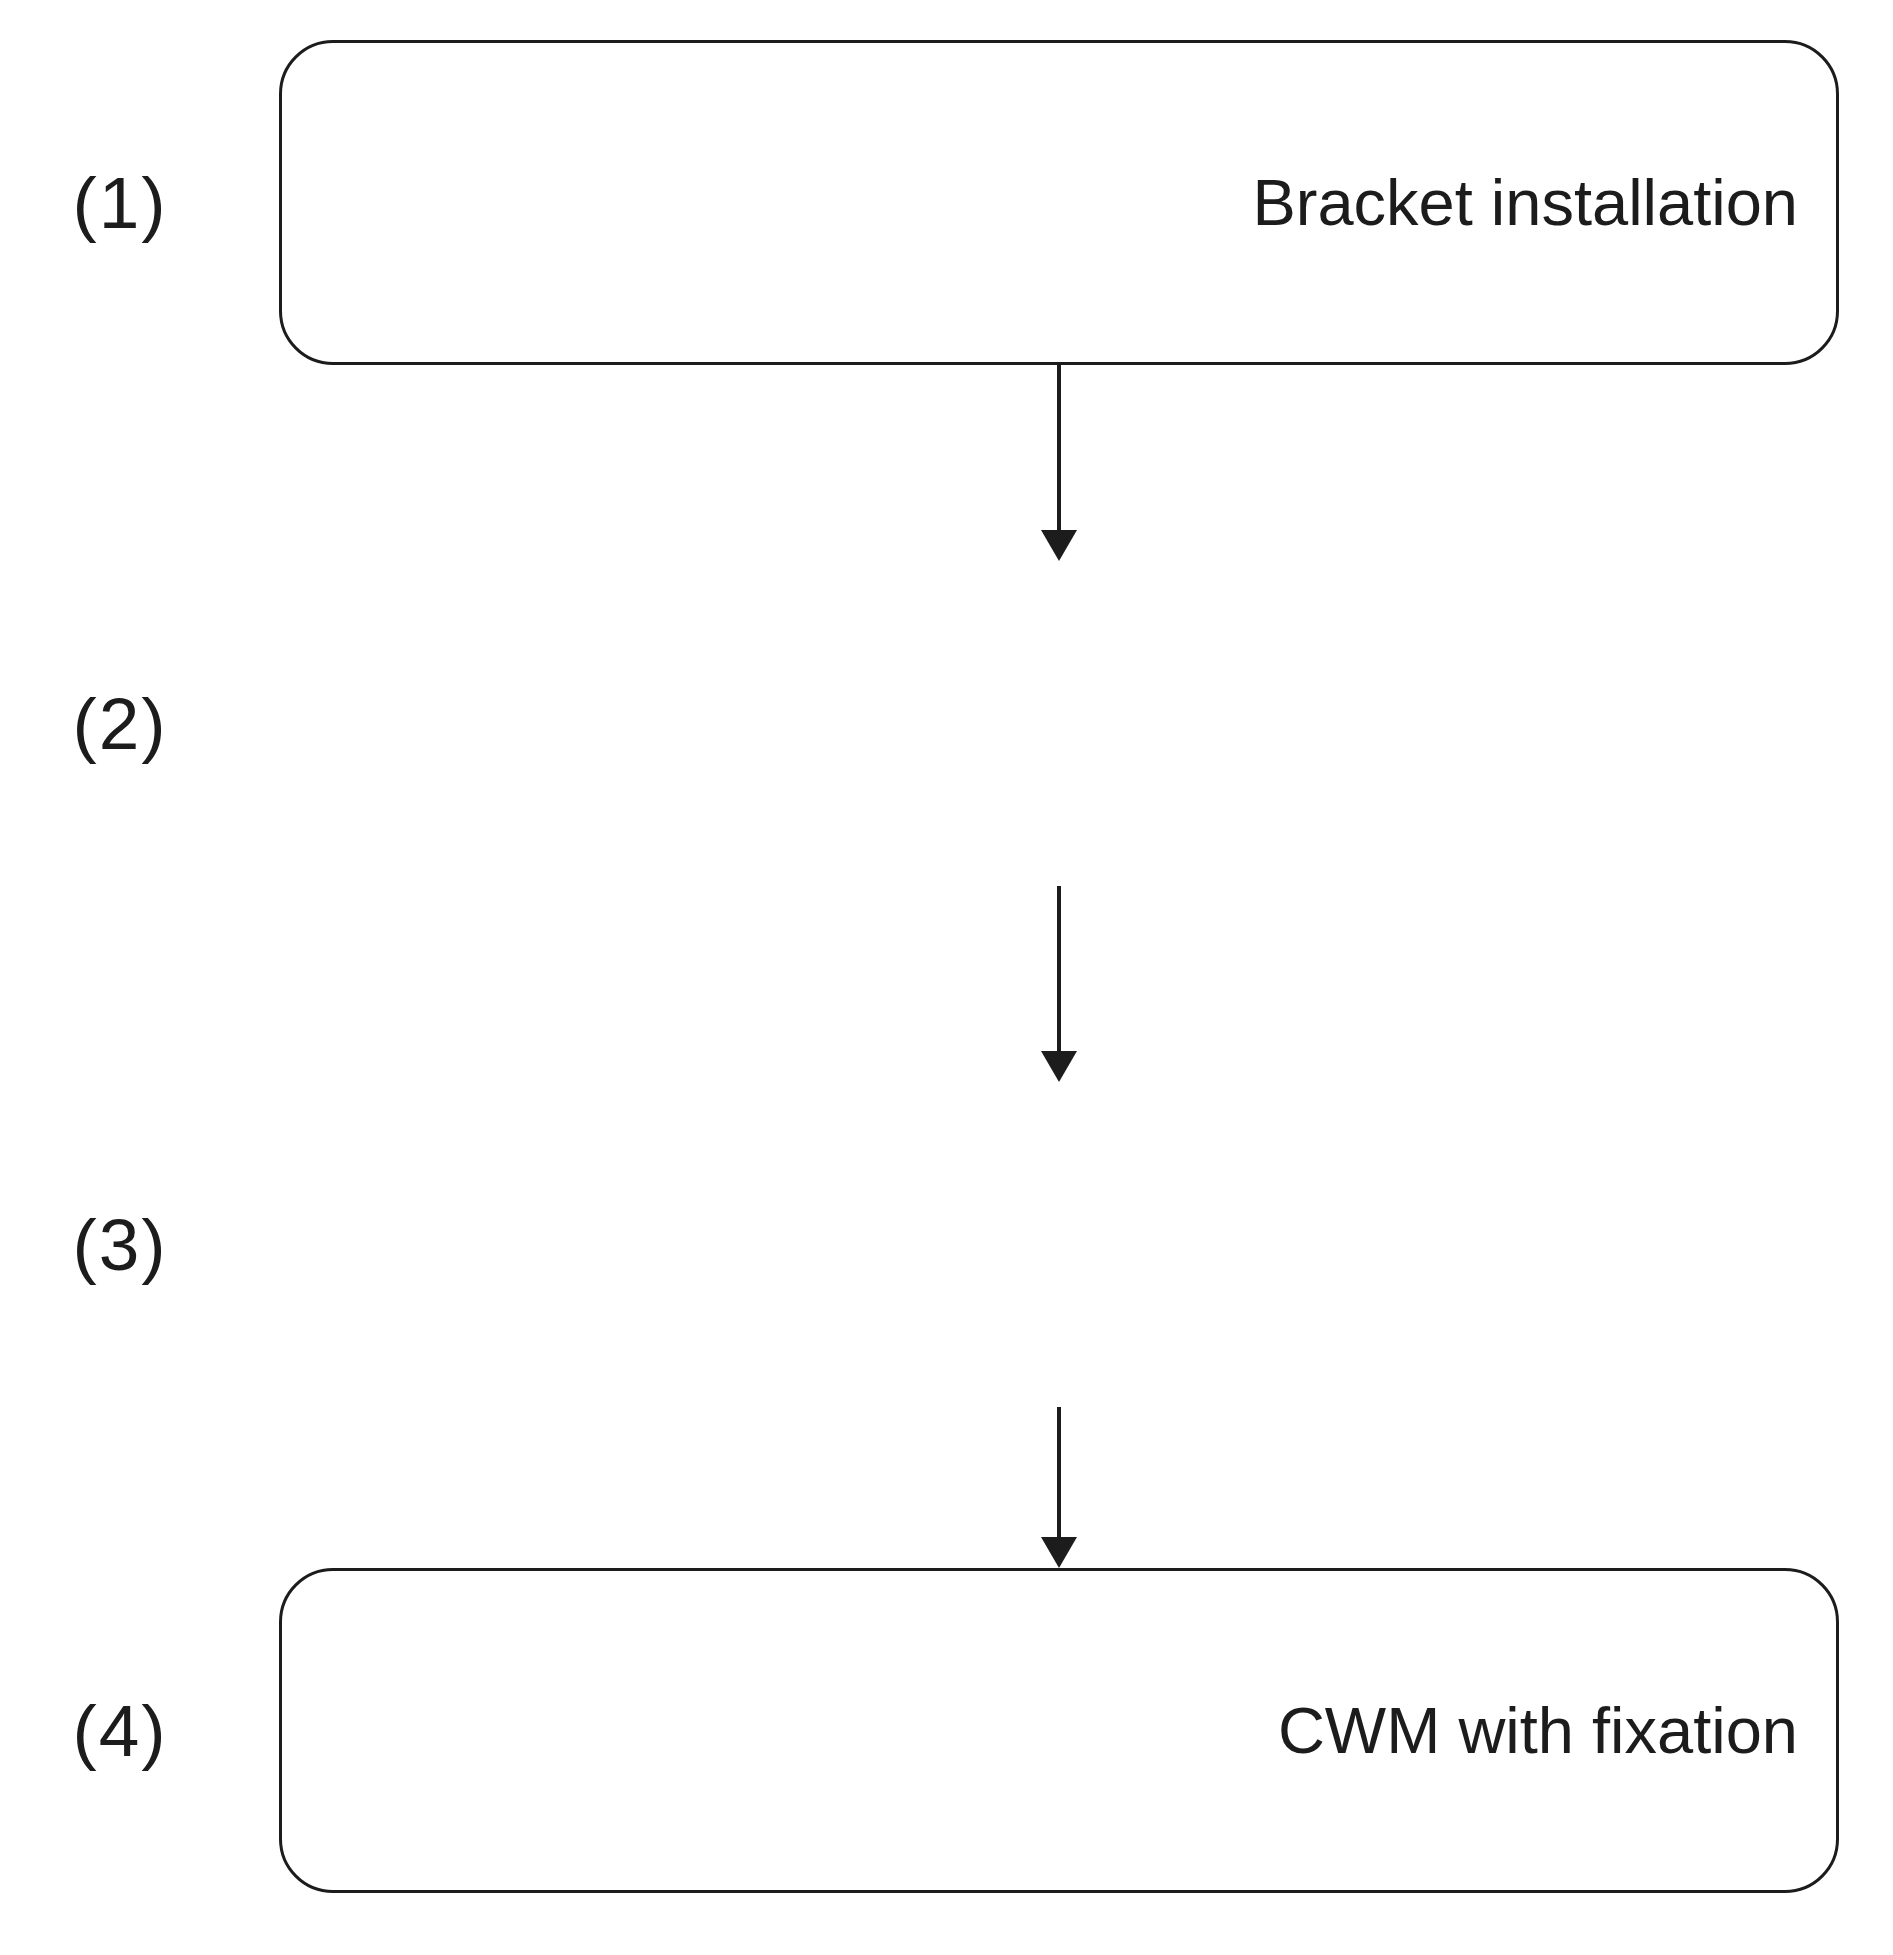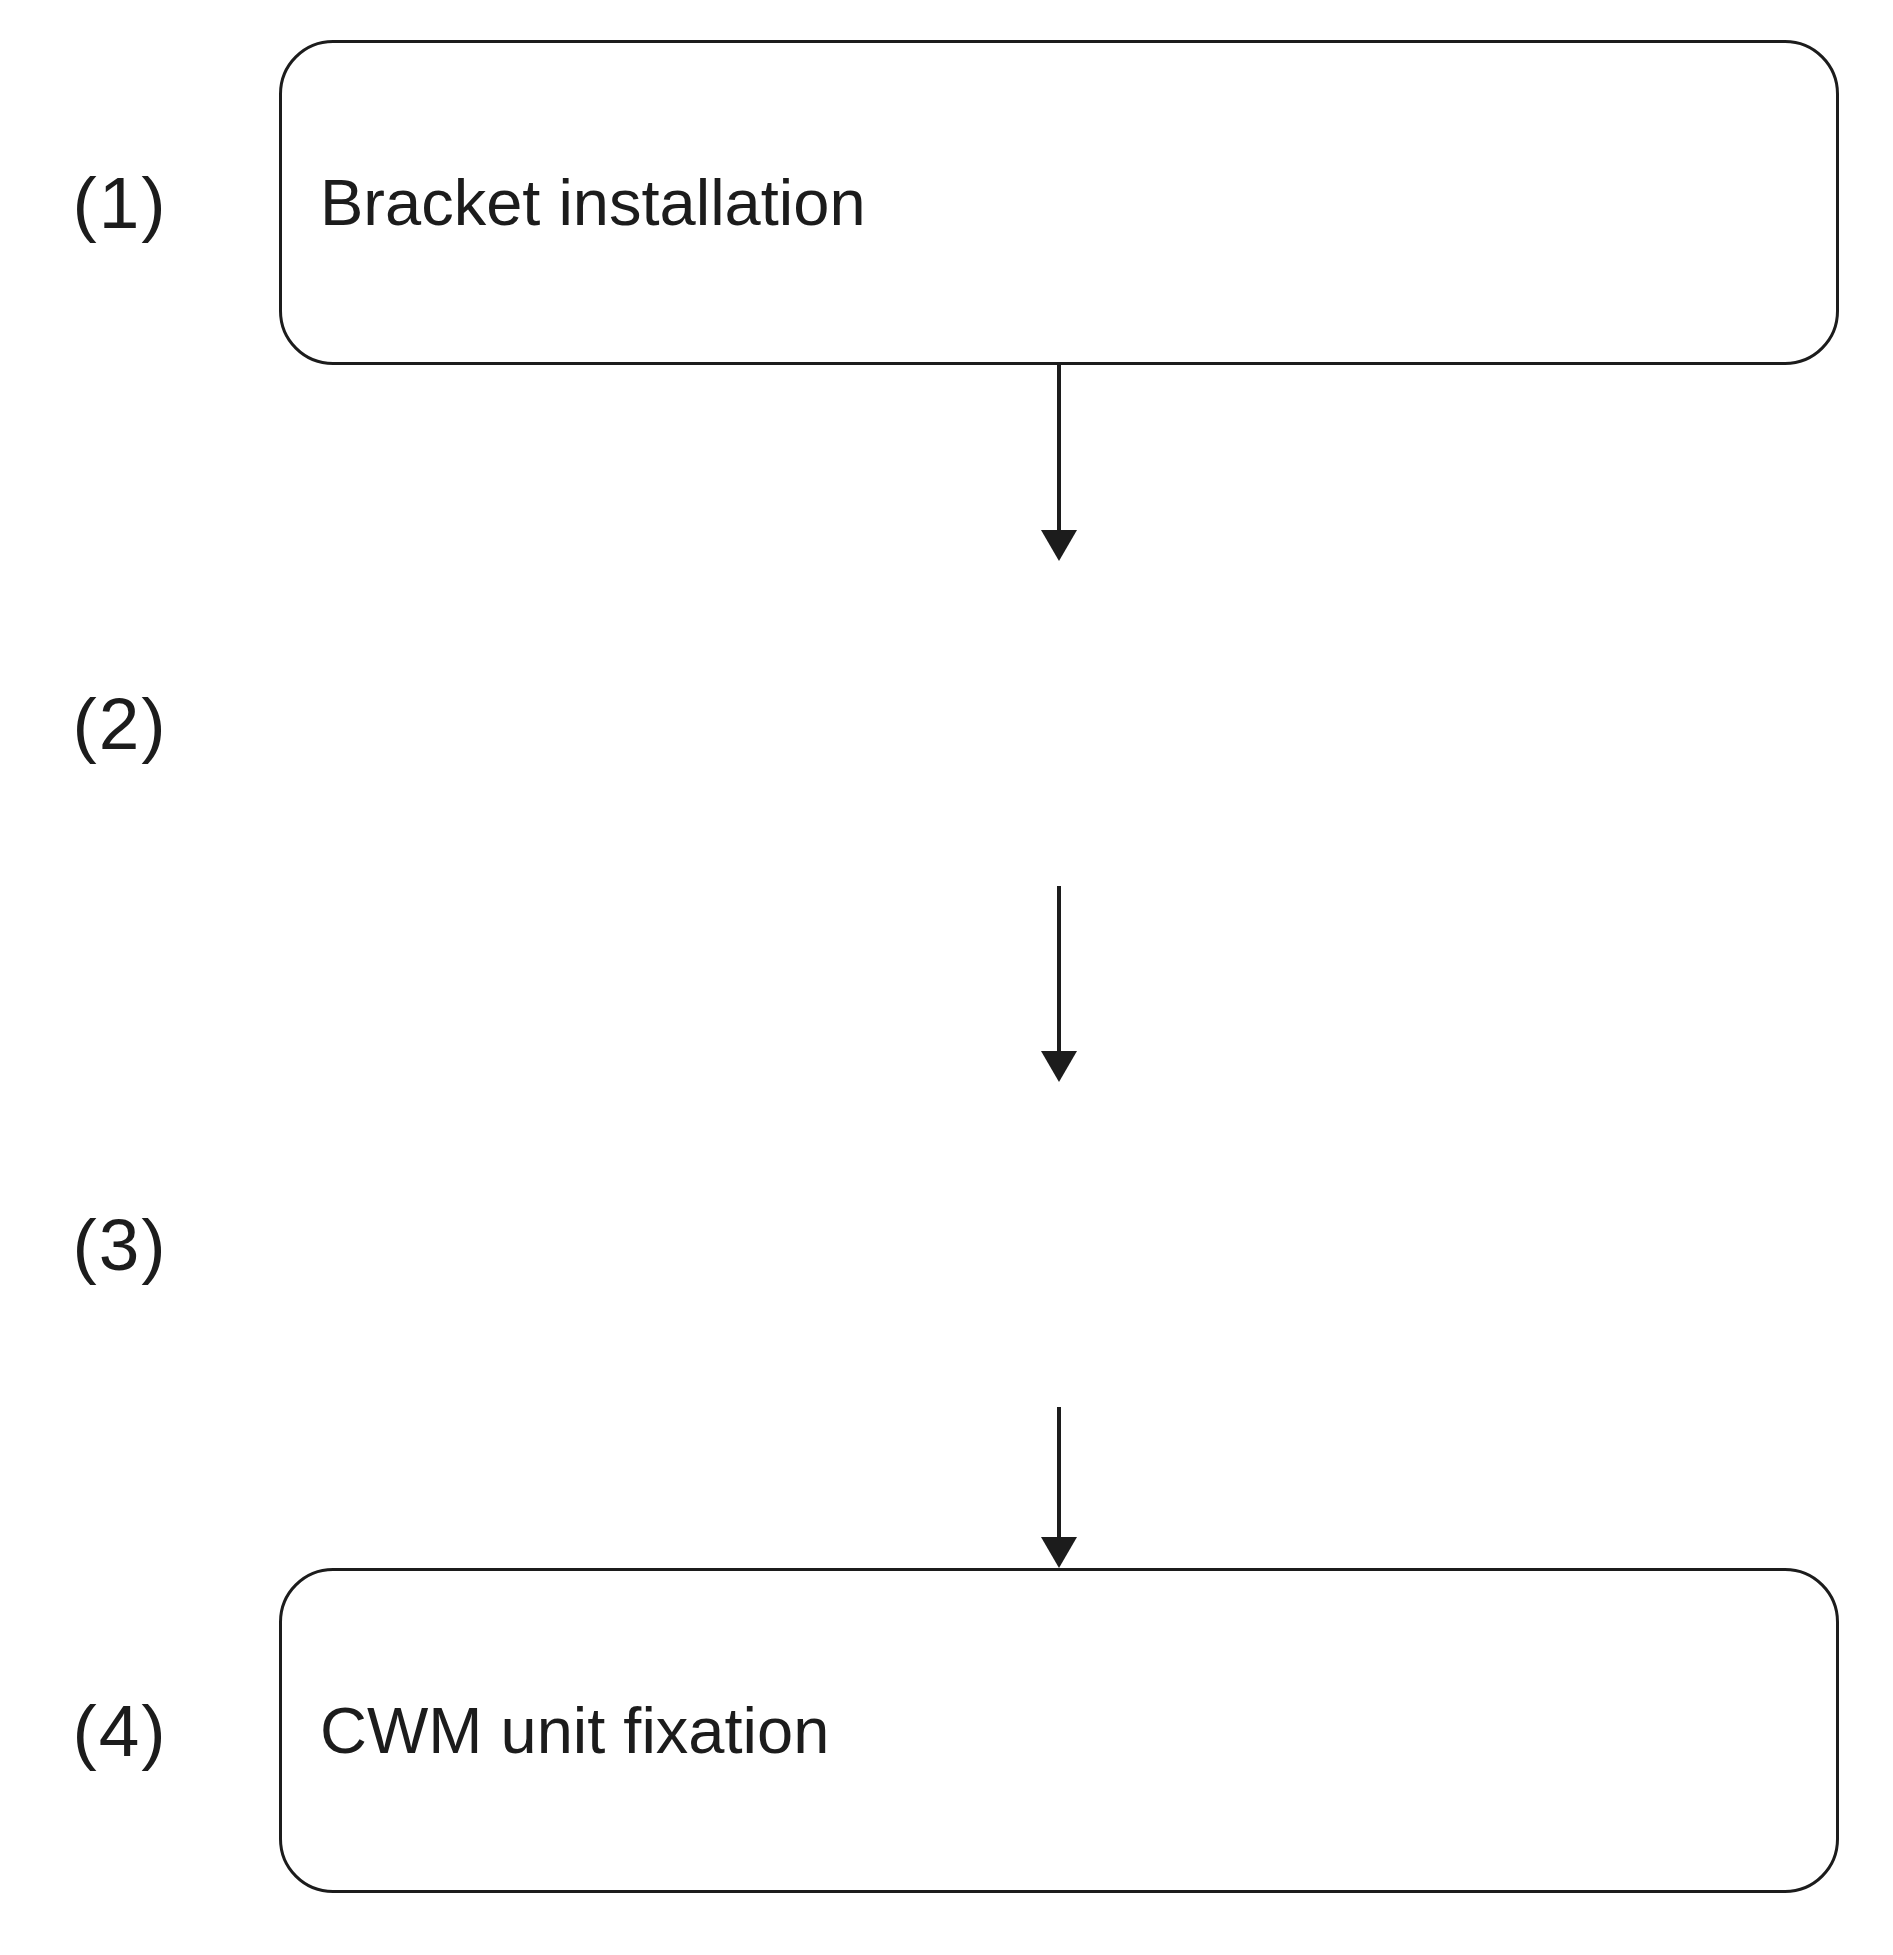--- a/index.html
+++ b/index.html
@@ -31,21 +31,21 @@
     position: absolute;
     left: 279px;
     width: 1560px;
     height: 325px;
     box-sizing: border-box;
     border: 3.8px solid #1c1c1c;
     border-radius: 54px;
     background: #ffffff;
     display: flex;
     align-items: center;
-    justify-content: flex-start;
+    justify-content: flex-end;
     text-align: center;
     font-size: 65px;
     color: #1c1c1c;
     padding: 0 38px;
   }
   
   .pos-step-0 { top: 40px; }
   .pos-step-1 { top: 561px; }
   .pos-step-2 { top: 1082px; }
   .pos-step-3 { top: 1568px; }
@@ -103,17 +103,17 @@
 
   <div class="step-label pos-step-2">(3)</div>
 
   <div class="connector pos-conn-2">
     <div class="line"></div>
     <div class="head"></div>
   </div>
 
   <div class="step-label pos-step-3">(4)</div>
   <div class="flow-box pos-step-3">
-    <span>CWM unit fixation</span>
+    <span>CWM with fixation</span>
   </div>
 
 </div>
 
 
 </body></html>

